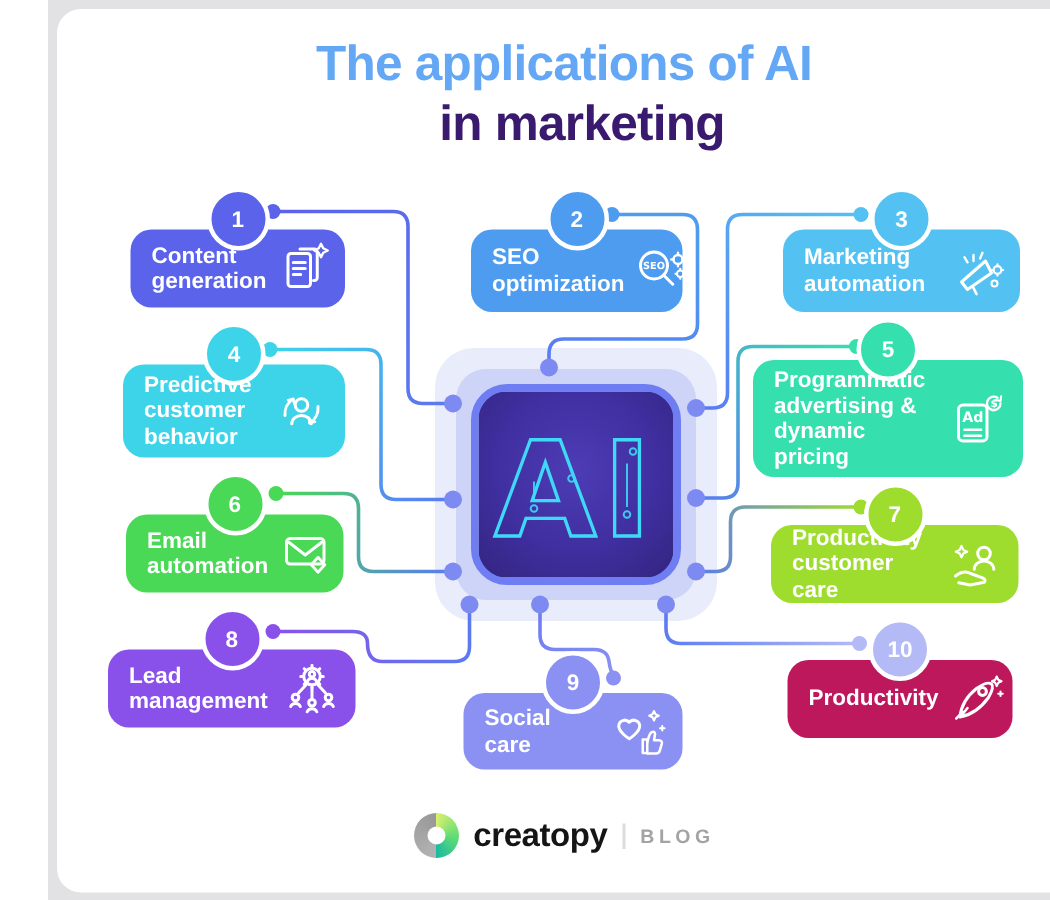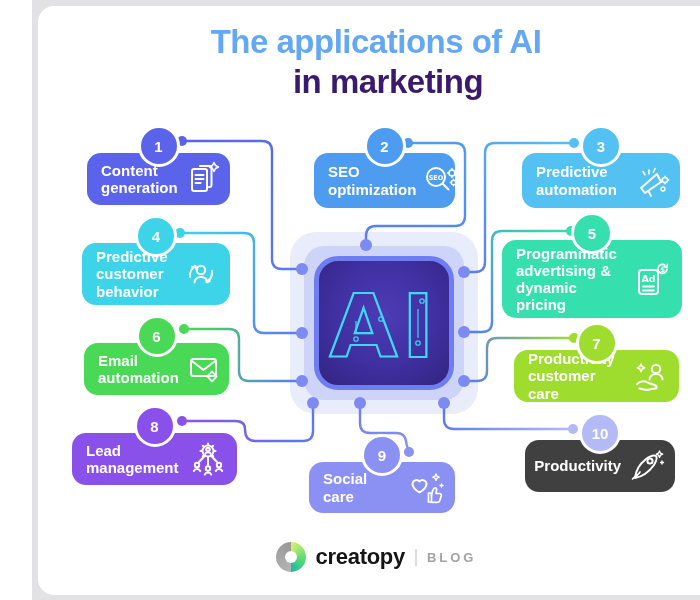--- a/index.html
+++ b/index.html
@@ -192,21 +192,21 @@
         <path d="M31.5,17.2 v1 M31.5,22.8 v1 M28.3,20.5 h1 M33.7,20.5 h1" stroke-width="1.4"></path>
       </g>
       <text x="14" y="17.5" font-size="6.5" font-weight="bold" fill="#fff" text-anchor="middle" font-family="DejaVu Sans">SEO</text>
     </svg>
   </div>
 
   <div class="card" id="card3" style="background-color: rgb(83, 193, 242);">
     <div class="badge" style="background-color: rgb(83, 193, 242);">
         <span>3</span>
       </div>
-    <div class="card-title">Predictive
+    <div class="card-title">Marketing
 automation</div>
     <svg class="icon" width="38" height="38" viewBox="0 0 38 38">
       <g class="ic">
         <path d="M9,26 L25,12 L29,20 L13,31 z"></path>
         <path d="M17,30 l2,4" stroke-width="1.8"></path>
         <path d="M17,8 v4 M11,9.5 l2,3.4 M23,6.5 l-1.6,3.8" stroke-width="1.6"></path>
         <circle cx="33" cy="18" r="2.6" stroke-width="1.5"></circle>
         <path d="M33,14.2 v1.2 M33,20.6 v1.2 M29.2,18 h1.2 M35.6,18 h1.2" stroke-width="1.4"></path>
         <circle cx="31" cy="27" r="2" stroke-width="1.4"></circle>
       </g>
@@ -314,21 +314,21 @@
       <g class="ic">
         <path d="M7.5,15 a4,4 0 0 1 7,-2.5 a4,4 0 0 1 7,2.5 c0,4.2 -7,8.5 -7,8.5 s-7,-4.3 -7,-8.5 z"></path>
         <path d="M23.5,24 h3 v9 h-3 z" stroke-width="1.7"></path>
         <path d="M26.5,26 q1.2,-5.5 2.8,-6.8 q2.2,-1.2 2.4,1.2 l-0.7,4.1 h3.6 q2.1,0.4 1.6,2.4 l-1.4,4.7 q-0.5,1.7 -2.3,1.7 h-6" stroke-width="1.7"></path>
         <path d="M31,5 l1,2.2 2.2,1 -2.2,1 -1,2.2 -1,-2.2 -2.2,-1 2.2,-1 z" stroke-width="1.4"></path>
         <path d="M36.5,15 v3 M35,16.5 h3" stroke-width="1.4"></path>
       </g>
     </svg>
   </div>
 
-  <div class="card" id="card10" style="background-color: #404040; justify-content: flex-end;">
+  <div class="card" id="card10" style="background-color: #be185d;">
     <div class="badge" style="background-color: rgb(180, 186, 246);">
         <span>10</span>
       </div>
     <div class="card-title">Productivity</div>
     <svg class="icon" width="38" height="38" viewBox="0 0 38 38">
       <g class="ic">
         <path d="M8,31 Q9,20 19,12 Q26,7 29,9 Q31,11 27,18 Q19,29 8,31 z"></path>
         <circle cx="23" cy="14" r="2.6"></circle>
         <path d="M13,25 l-4,5 M10,27.5 l-4.5,4.5" stroke-width="1.7"></path>
         <path d="M32.5,4 l1,2.2 2.2,1 -2.2,1 -1,2.2 -1,-2.2 -2.2,-1 2.2,-1 z" stroke-width="1.4"></path>

